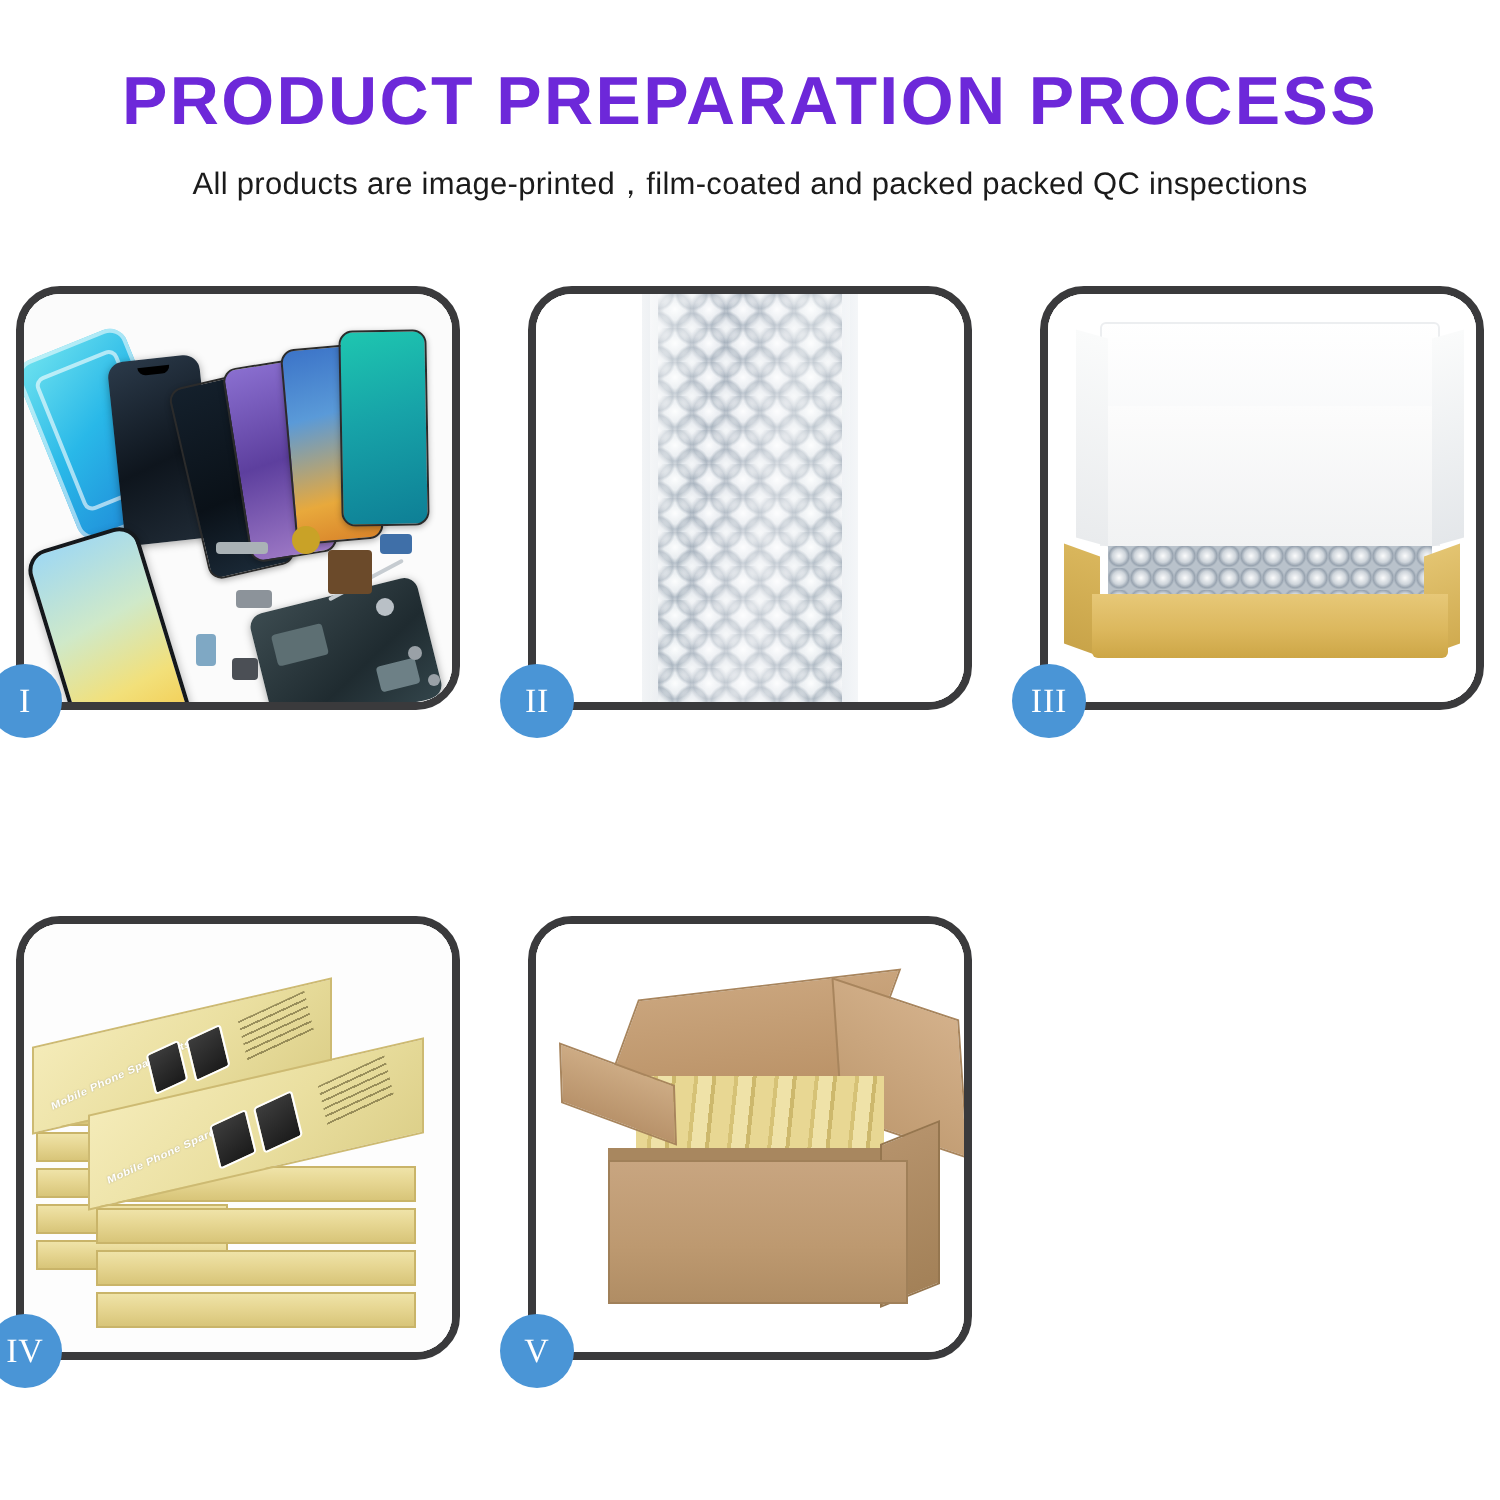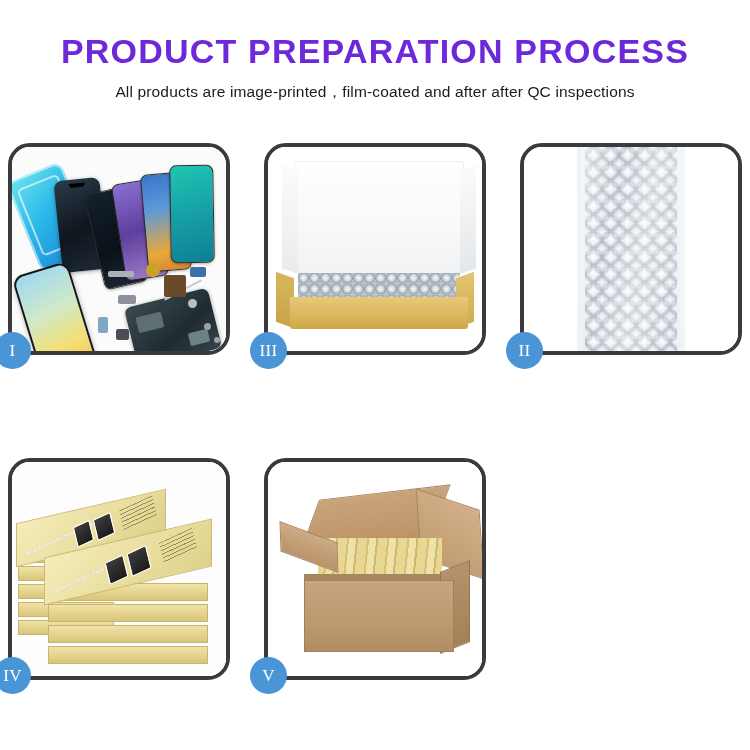--- a/index.html
+++ b/index.html
@@ -354,21 +354,21 @@
     position:absolute; left:58px; top:166px; width:16px; height:12px;
     background: rgba(168,140,104,0.6);
     transform: skewY(18deg);
   }
 </style>
 </head>
 <body>
 
 <div class="header">
   <div class="title">PRODUCT PREPARATION PROCESS</div>
-  <div class="subtitle">All products are image-printed，film-coated and after after QC inspections</div>
+  <div class="subtitle">All products are image-printed，film-coated and packed packed QC inspections</div>
 </div>
 
 <div class="grid">
 
   <div class="panel">
     <div class="panel-inner">
       <div class="scene-parts">
         <div class="lcd-blue"></div>
         <div class="phone-glass"></div>
         <div class="fan">
@@ -390,42 +390,42 @@
         <div class="chip c8"></div>
         <div class="chip c9"></div>
         <div class="chip c10"></div>
       </div>
     </div>
     <div class="badge">I</div>
   </div>
 
   <div class="panel">
     <div class="panel-inner">
+      <div class="scene-bubble">
+        <div class="bubble-col"></div>
+        <div class="bubble-wrap"></div>
+        <div class="bubble-wrap2"></div>
+        <div class="bubble-sheen"></div>
+      </div>
+    </div>
+    <div class="badge">II</div>
+  </div>
+
+  <div class="panel">
+    <div class="panel-inner">
       <div class="scene-flatbox">
         <div class="fb-lid"></div>
         <div class="fb-foam"></div>
         <div class="fb-items"></div>
         <div class="fb-side-l"></div>
         <div class="fb-side-r"></div>
         <div class="fb-front"></div>
       </div>
     </div>
     <div class="badge">III</div>
-  </div>
-
-  <div class="panel">
-    <div class="panel-inner">
-      <div class="scene-bubble">
-        <div class="bubble-col"></div>
-        <div class="bubble-wrap"></div>
-        <div class="bubble-wrap2"></div>
-        <div class="bubble-sheen"></div>
-      </div>
-    </div>
-    <div class="badge">II</div>
   </div>
 
   <div class="panel">
     <div class="panel-inner">
       <div class="scene-stack">
 
         <div class="sb" style="left:6px;  top:86px;  width:96px; height:15px;"></div>
         <div class="sb" style="left:6px;  top:104px; width:96px; height:15px;"></div>
         <div class="sb" style="left:6px;  top:122px; width:96px; height:15px;"></div>
         <div class="sb" style="left:6px;  top:140px; width:96px; height:15px;"></div>

